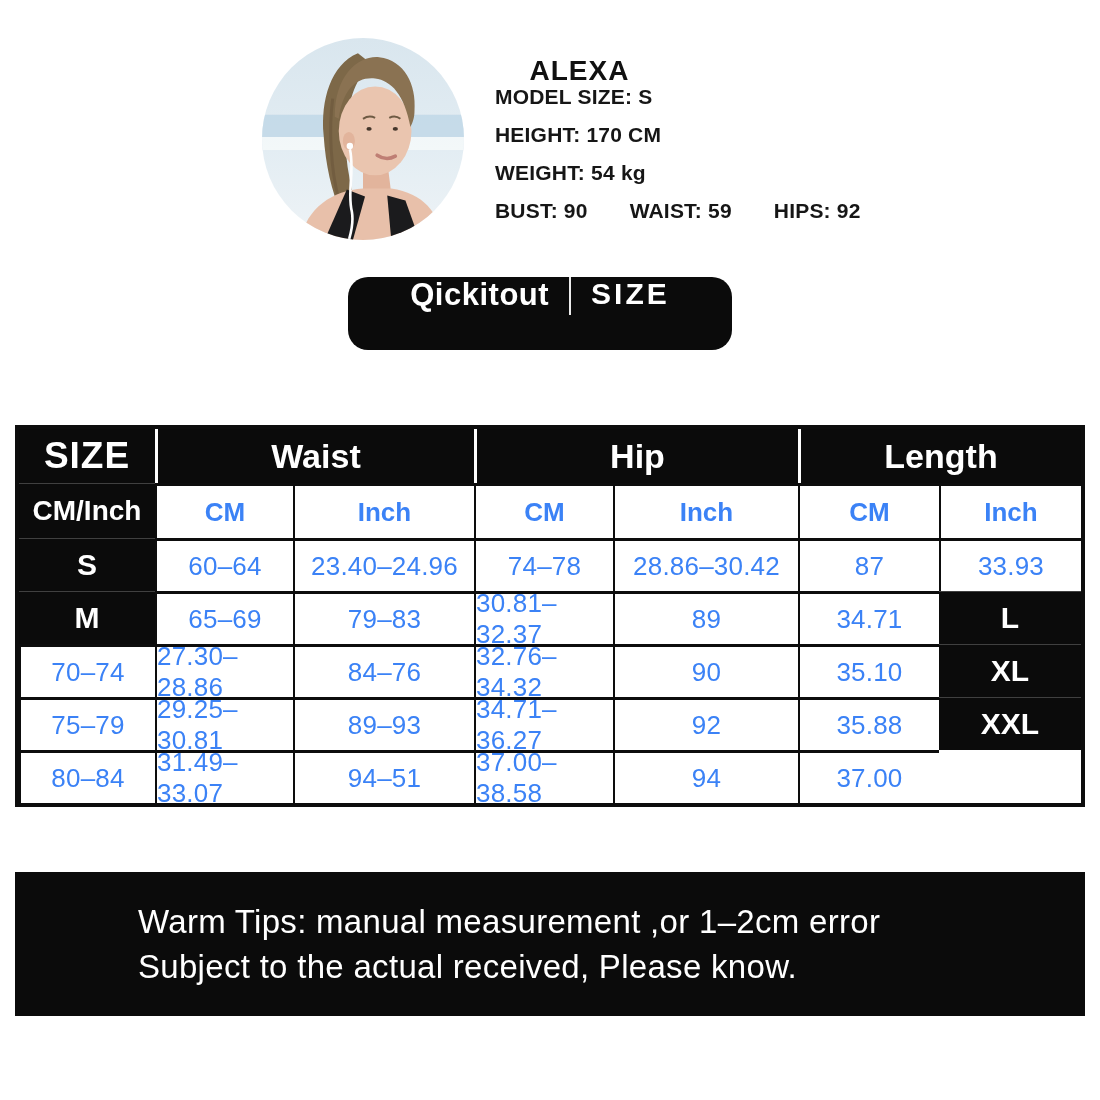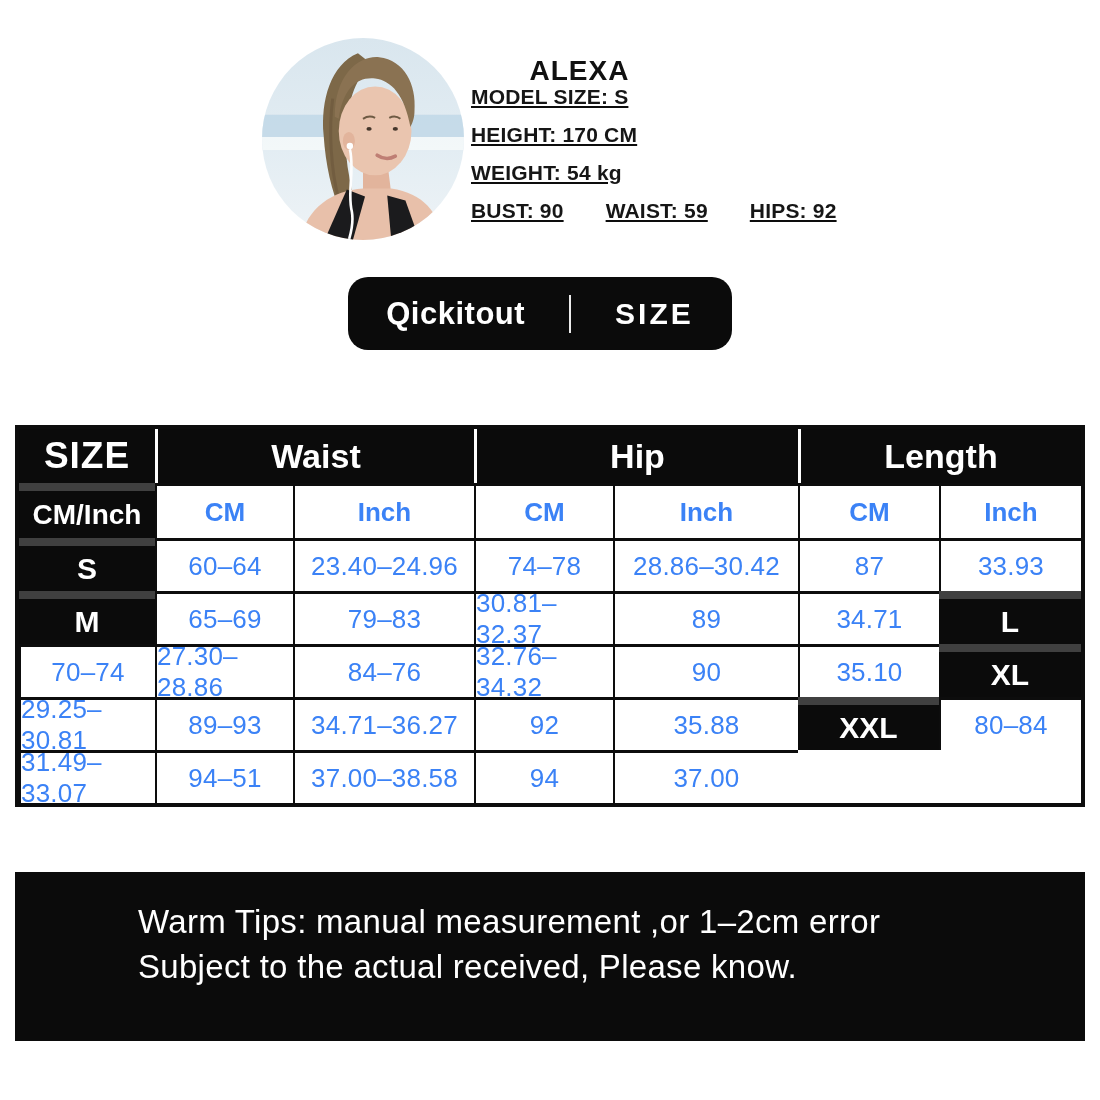--- a/index.html
+++ b/index.html
@@ -30,45 +30,44 @@
     left: 497px; top: 55px;
     width: 165px;
     text-align: center;
     font-size: 28px;
     font-weight: 700;
     letter-spacing: 1px;
     color: #111;
   }
   .model-info {
     position: absolute;
-    left: 471px; top: 86px;
+    left: 495px; top: 86px;
     width: 420px;
-    text-decoration: underline;
   }
   .info-line {
     font-size: 21px;
     font-weight: 600;
     line-height: 22px;
     margin-bottom: 16px;
     color: #161616;
     letter-spacing: 0.2px;
   }
   .measurements { display: flex; gap: 42px; }
 
   
   .badge {
     position: absolute;
     left: 348px; top: 277px;
     width: 384px; height: 73px;
     background: #0b0b0b;
     border-radius: 20px;
     display: flex;
-    align-items: center;
+    align-items: flex-start;
     justify-content: center;
-    gap: 44px;
+    gap: 20px;
     color: #fff;
   }
   .brand { font-size: 31px; font-weight: 700; letter-spacing: 0.5px; }
   .badge-divider { width: 2px; height: 38px; background: rgba(255,255,255,0.92); }
   .badge-size { font-size: 30px; font-weight: 700; letter-spacing: 3px; }
 
   
   .tbl {
     position: absolute;
     left: 15px; top: 425px;
@@ -84,35 +83,35 @@
     align-items: center;
     justify-content: center;
     border-top: 3px solid #0d0d0d;
     border-left: 2px solid #0d0d0d;
     background: #fff;
     color: #3b82f6;
   }
   .r0 { border-top: none; }
   .c0 { border-left: none; }
   .dark { background: #0b0b0b; color: #ffffff; }
-  .c0dark { border-left: none; border-top: 8px solid #404040; }
+  .c0dark { border-left: none; border-top: 1px solid #404040; }
   .gsep { border-left: 3px solid #ffffff; }
   .span2 { grid-column: span 2; }
   .head   { font-size: 37px; font-weight: 800; letter-spacing: 1px; }
   .ghead  { font-size: 34px; font-weight: 700; }
   .subdark{ font-size: 28px; font-weight: 700; }
   .sub    { font-size: 26px; font-weight: 700; }
   .sizecell { font-size: 30px; font-weight: 700; }
   .data   { font-size: 26px; font-weight: 400; letter-spacing: 0.2px; }
 
   
   .tips {
     position: absolute;
     left: 15px; top: 872px;
-    width: 1070px; height: 169px;
+    width: 1070px; height: 144px;
     background: #0b0b0b;
     color: #ffffff;
     padding: 27px 20px 0 123px;
     font-size: 33px;
     font-weight: 400;
     line-height: 45px;
     letter-spacing: 0.3px;
   }
 </style>
 </head>
@@ -208,20 +207,21 @@
 
     <div class="cell dark sizecell c0dark">L</div>
     <div class="cell data">70–74</div>
     <div class="cell data">27.30–28.86</div>
     <div class="cell data">84–76</div>
     <div class="cell data">32.76–34.32</div>
     <div class="cell data">90</div>
     <div class="cell data">35.10</div>
 
     <div class="cell dark sizecell c0dark">XL</div>
+    <div class="cell data">75–79</div>
     <div class="cell data">29.25–30.81</div>
     <div class="cell data">89–93</div>
     <div class="cell data">34.71–36.27</div>
     <div class="cell data">92</div>
     <div class="cell data">35.88</div>
 
     <div class="cell dark sizecell c0dark">XXL</div>
     <div class="cell data">80–84</div>
     <div class="cell data">31.49–33.07</div>
     <div class="cell data">94–51</div>

